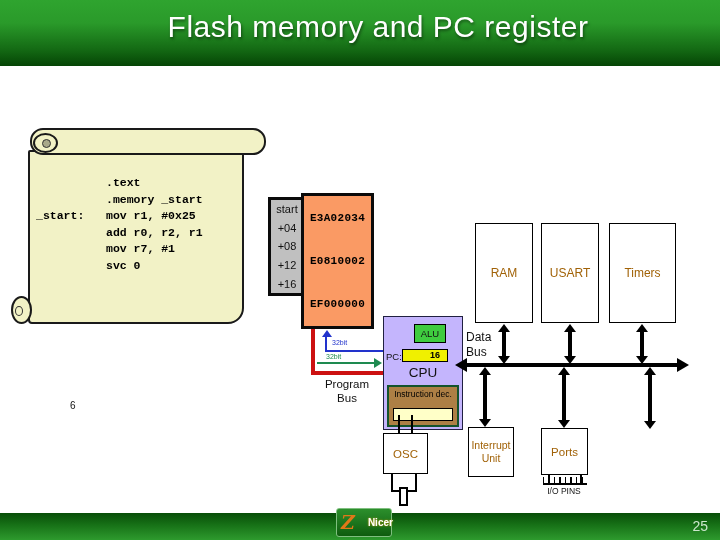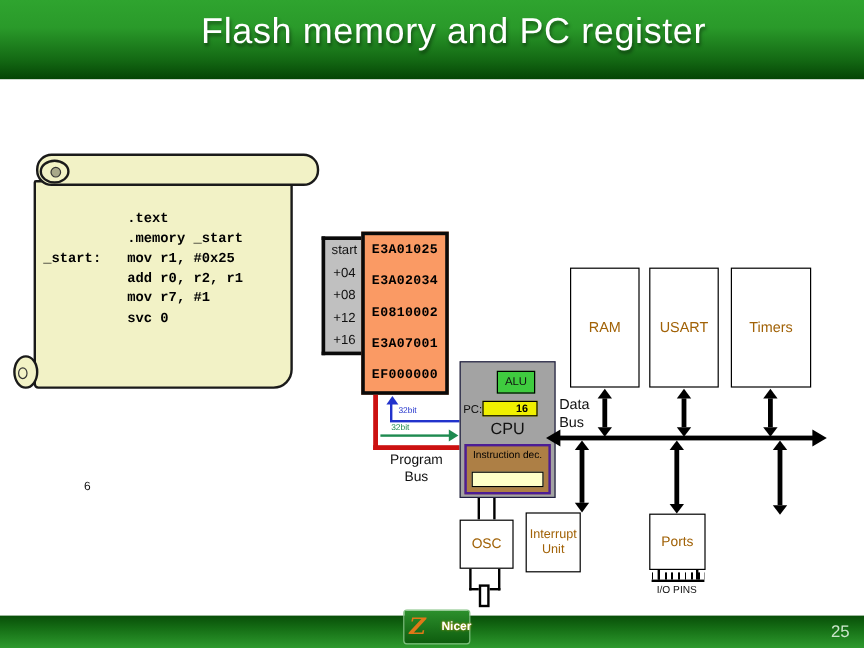--- a/index.html
+++ b/index.html
@@ -68,47 +68,47 @@
   .green-h { left:317px; top:362px; width:58px; height:2px; background:#1e8a50; }
   .green-head { left:374px; top:358px; width:0; height:0;
                 border-top:5px solid transparent; border-bottom:5px solid transparent;
                 border-left:8px solid #1e8a50; }
   .lbl-32-blue { position:absolute; left:332px; top:339px; font-size:7px; color:#2233cc; }
   .lbl-32-green { position:absolute; left:326px; top:353px; font-size:7px; color:#1e8a50; }
   .program-bus-label { position:absolute; left:315px; top:377px; width:64px;
                        text-align:center; font-size:11.5px; color:#111; line-height:14px; }
 
   
-  .cpu { position:absolute; left:383px; top:301px; width:80px; height:114px;
-         background:#a3a3a3; border:1.5px solid #202040; }
+  .cpu { position:absolute; left:383px; top:316px; width:80px; height:114px;
+         background:#c4b5fd; border:1.5px solid #202040; }
   .alu { position:absolute; left:30px; top:7px; width:32px; height:19px;
          background:#3fcc3f; border:1.5px solid #000; display:flex; align-items:center;
          justify-content:center; font-size:9.5px; color:#111; }
   .pc-label { position:absolute; left:2px; top:34px; font-size:9.5px; color:#111; }
   .pc-field { position:absolute; left:18px; top:32px; width:46px; height:13px;
               background:#f0f000; border:1px solid #000; font-size:9px; font-weight:bold;
               text-align:right; padding-right:7px; line-height:11px; color:#000; }
   .cpu-name { position:absolute; left:0; top:48px; width:100%; text-align:center;
               font-size:13.5px; color:#111; }
   .decoder { position:absolute; left:3px; top:68px; width:72px; height:42px;
-             background:#ad7f45; border:2px solid #4c1d95; }
+             background:#ad7f45; border:2px solid #14532d; }
   .decoder-label { margin-top:2px; text-align:center; font-size:8.5px; color:#000; }
   .decoder-field { position:absolute; left:4px; right:4px; bottom:4px; height:13px;
                    background:#ffffc8; border:1px solid #000; }
   .clock-line { position:absolute; width:2px; height:18px; background:#000; top:415px; }
 
   
   .box { position:absolute; background:#fff; border:1.5px solid #000;
          display:flex; flex-direction:column; align-items:center; justify-content:center;
          text-align:center; color:#a16207; }
   .box-ram    { left:475px; top:223px; width:58px; height:100px; font-size:12px; }
   .box-usart  { left:541px; top:223px; width:58px; height:100px; font-size:12px; }
   .box-timers { left:609px; top:223px; width:67px; height:100px; font-size:12px; }
   .box-osc    { left:383px; top:433px; width:45px; height:41px; font-size:11.5px; }
-  .box-int    { left:438px; top:427px; width:46px; height:50px; font-size:10.5px;
+  .box-int    { left:468px; top:427px; width:46px; height:50px; font-size:10.5px;
                 border-width:1px; line-height:13px; }
   .box-ports  { left:541px; top:428px; width:47px; height:47px; font-size:11.5px; }
   .box-other  { left:618px; top:429px; width:65px; height:46px; font-size:10.5px;
                 border-width:1px; line-height:13px; }
 
   
   .busbar { position:absolute; left:462px; top:363px; width:222px; height:4px; background:#000; }
   .bus-head-left { position:absolute; left:455px; top:358px; width:0; height:0;
                    border-top:7px solid transparent; border-bottom:7px solid transparent;
                    border-right:12px solid #000; }
@@ -165,24 +165,22 @@
   </div>
 
   <div class="flash-addr-col">
     <div class="flash-cell">start</div>
     <div class="flash-cell">+04</div>
     <div class="flash-cell">+08</div>
     <div class="flash-cell">+12</div>
     <div class="flash-cell">+16</div>
   </div>
   <div class="flash-value-col">
-    <div class="flash-cell">E3A01025</div>
     <div class="flash-cell">E3A02034</div>
     <div class="flash-cell">E0810002</div>
-    <div class="flash-cell">E3A07001</div>
     <div class="flash-cell">EF000000</div>
   </div>
 
   <div class="line red-v"></div>
   <div class="line red-h"></div>
   <div class="line blue-head"></div>
   <div class="line blue-stem"></div>
   <div class="line blue-h"></div>
   <div class="line green-h"></div>
   <div class="line green-head"></div>

